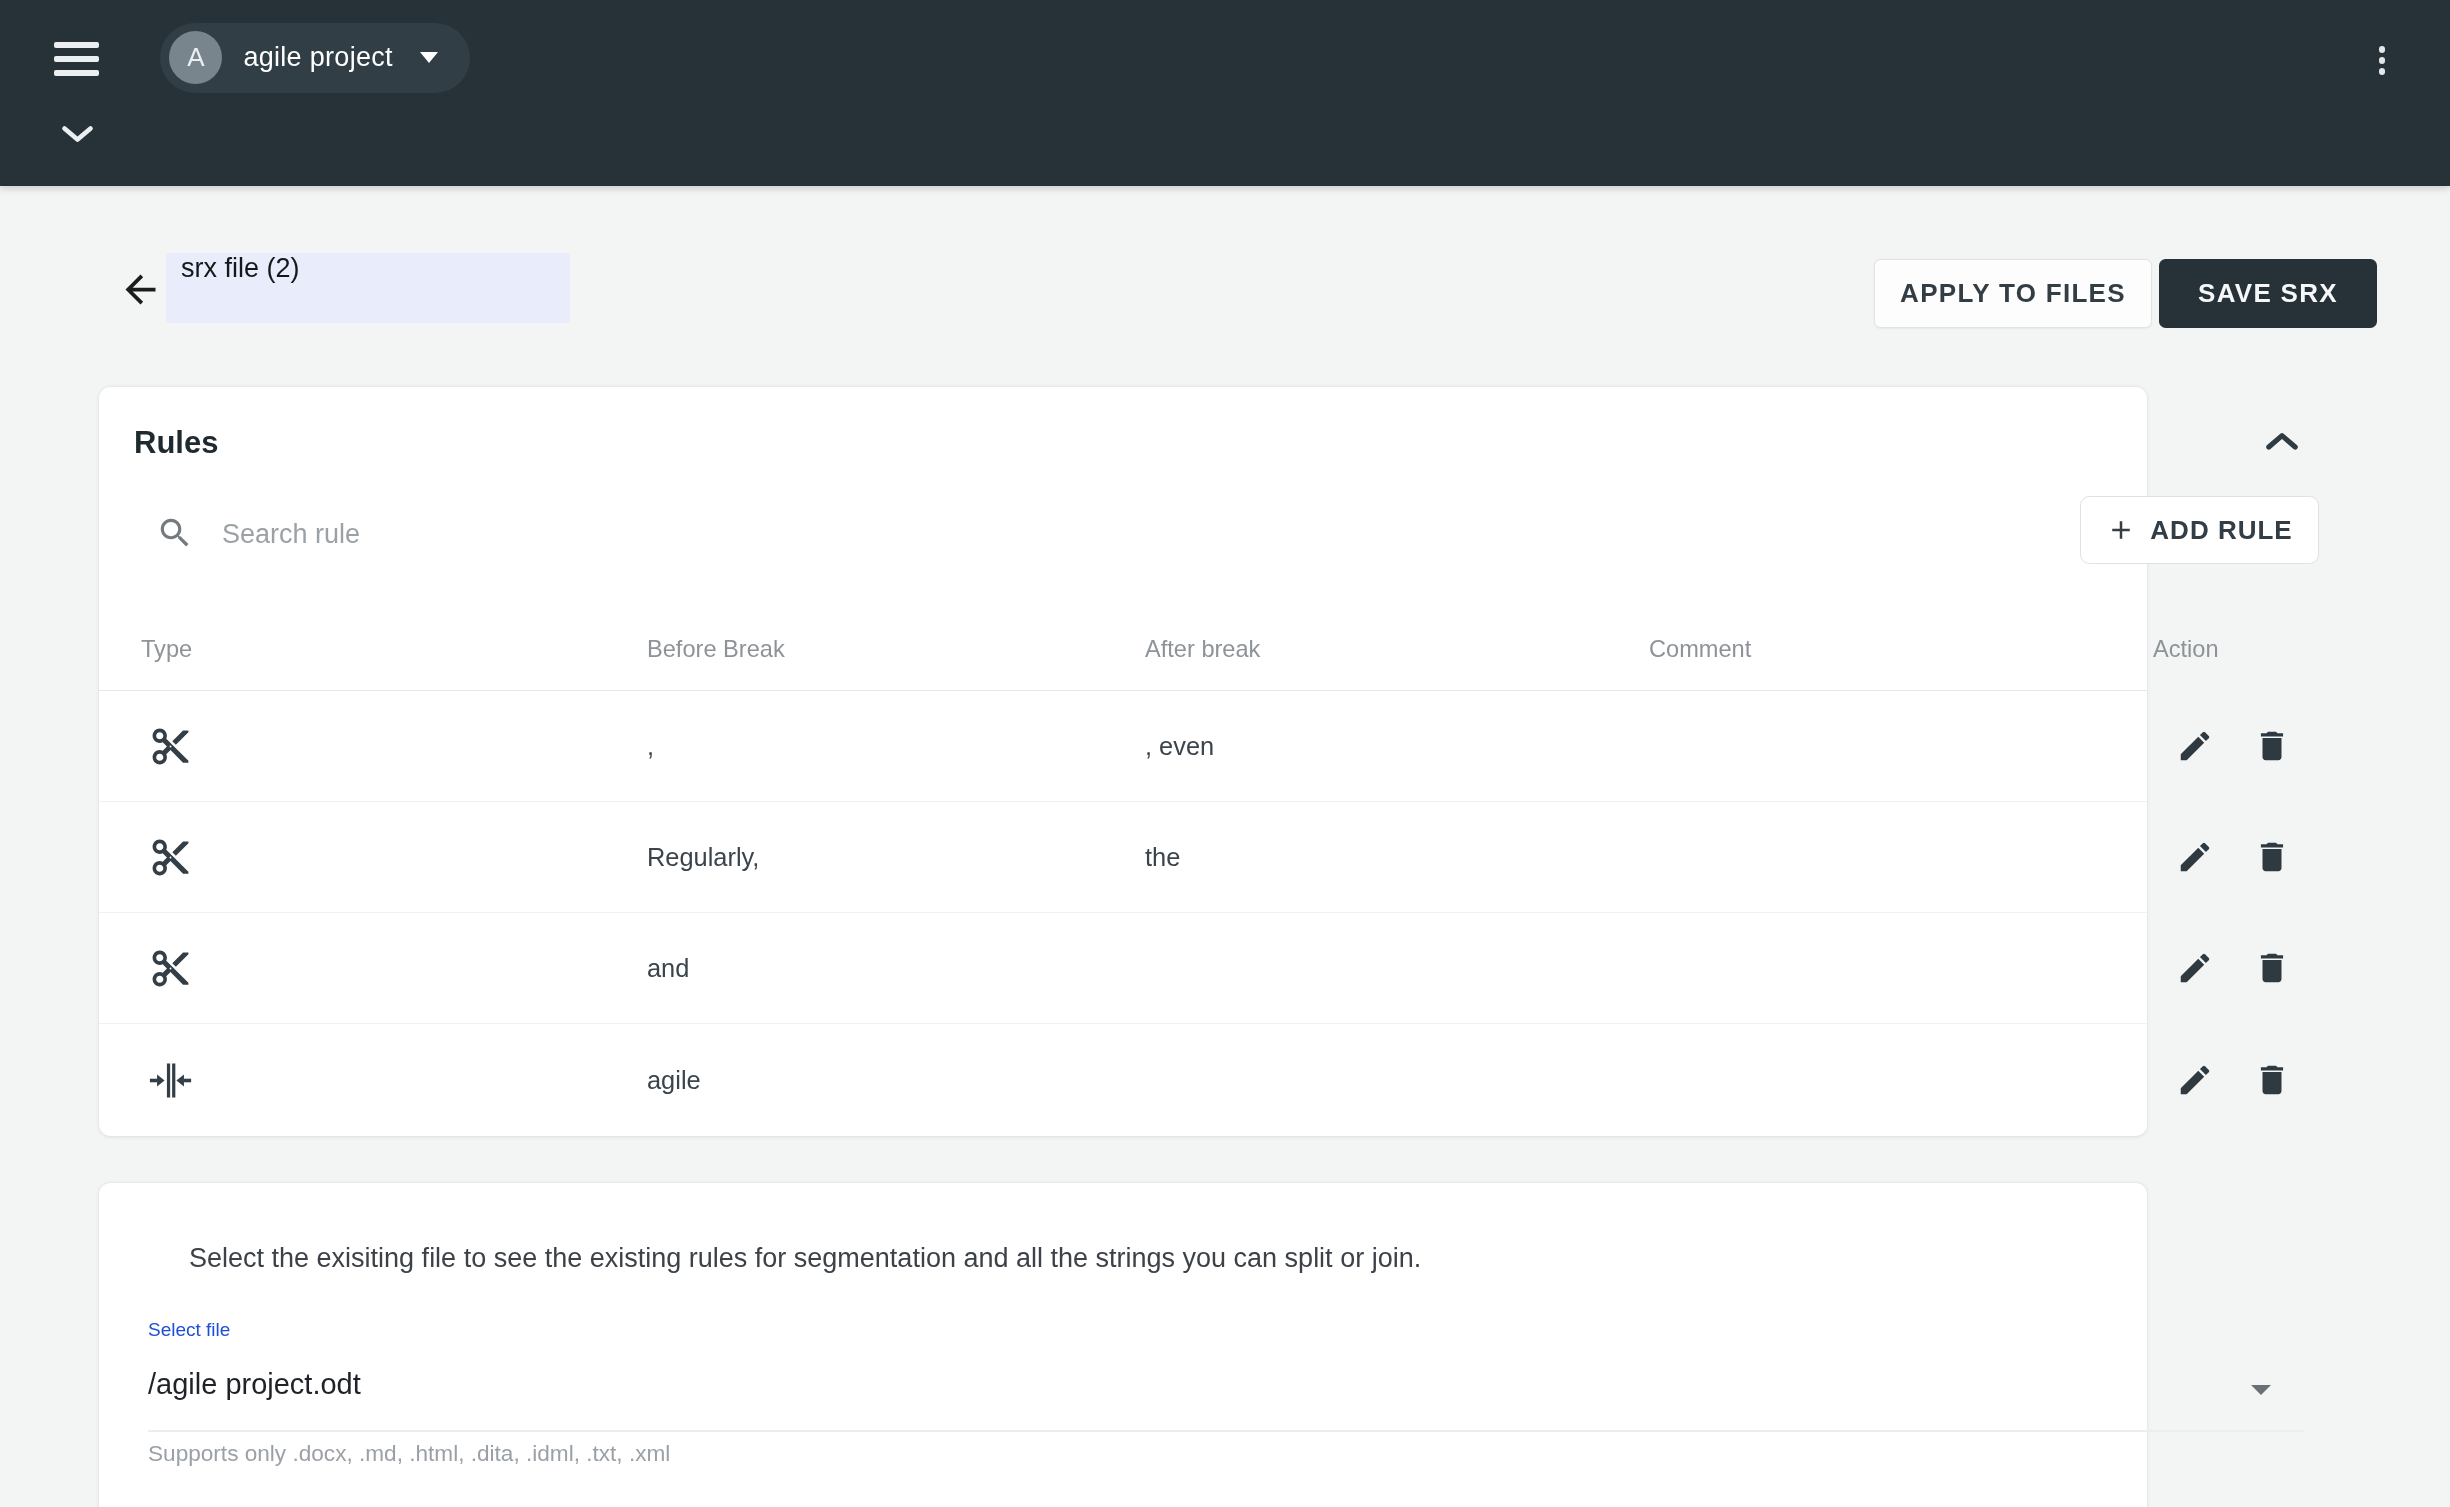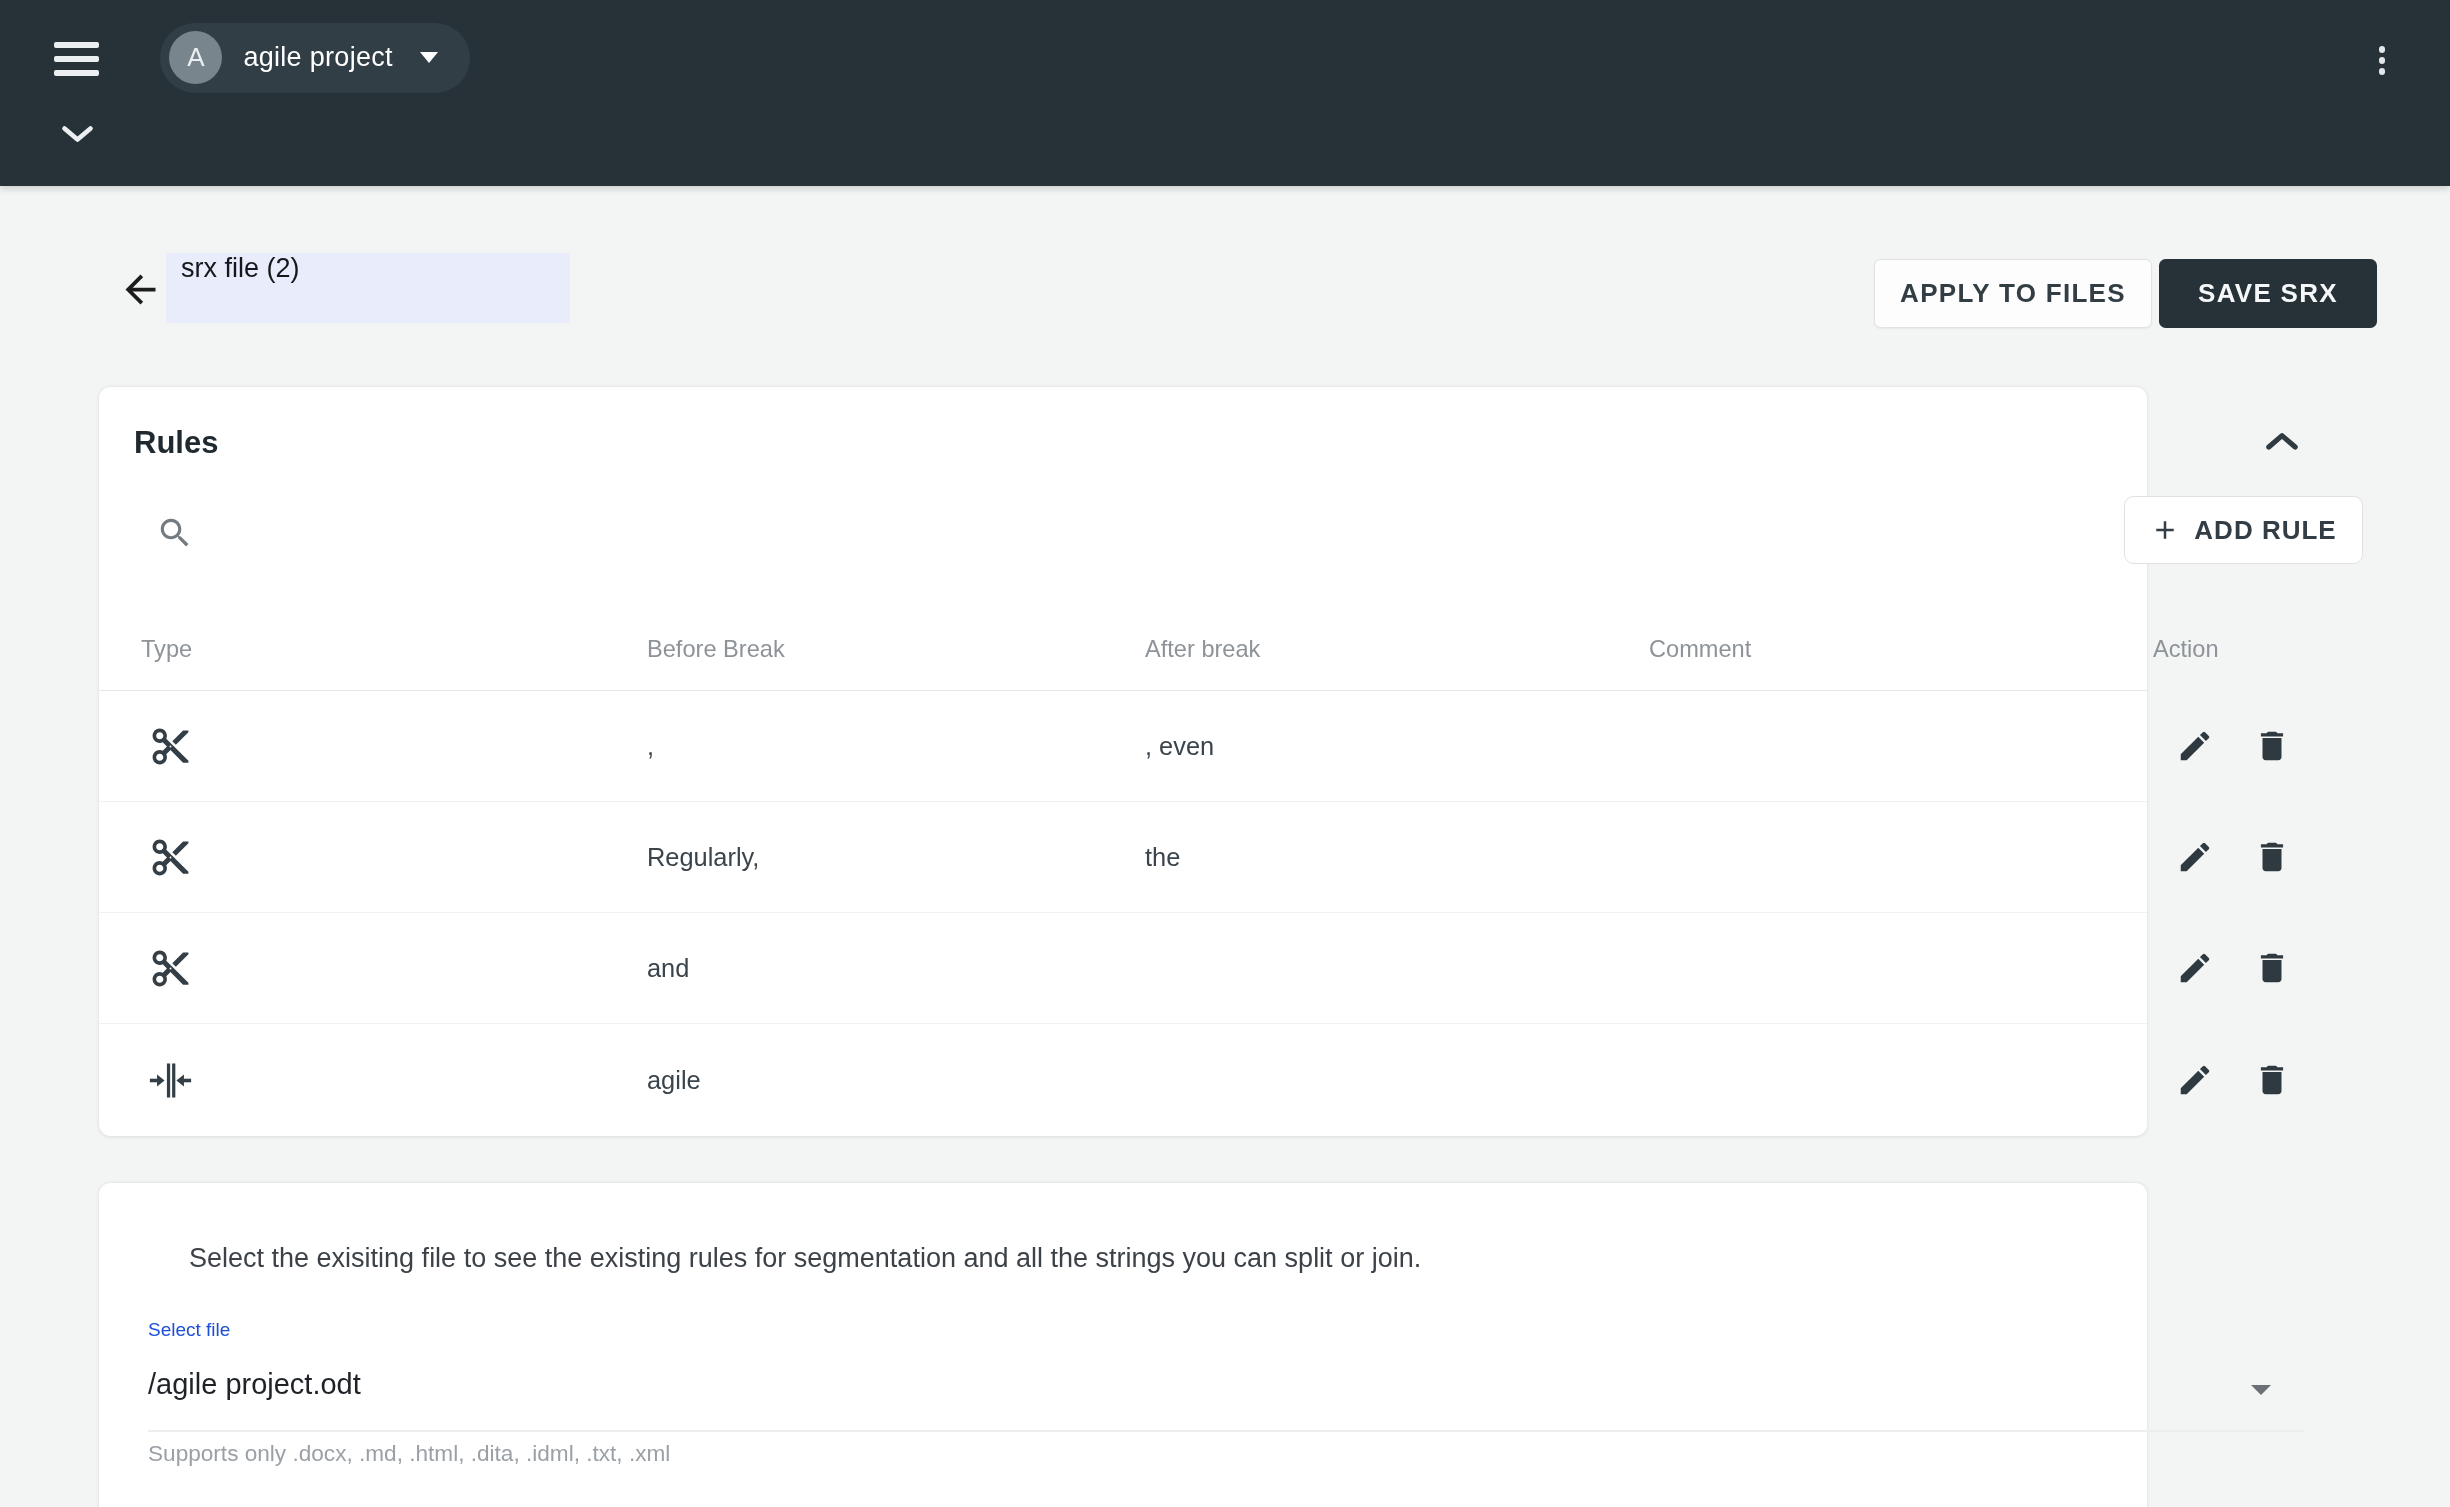--- a/index.html
+++ b/index.html
@@ -51,21 +51,21 @@
   .rules-title{left:35px;top:38px;font-size:31px;font-weight:700;color:#1f2930;}
   .collapse-btn{position:absolute;left:2156px;top:32px;width:53px;height:45px;background:none;border:none;cursor:pointer;color:#2f3a41;
     display:flex;align-items:center;justify-content:center;}
   .search-icon{position:absolute;left:57px;top:127px;color:#747b80;}
   .search-input{position:absolute;left:123px;top:121px;width:678px;height:53px;border:none;outline:none;
     font-family:inherit;font-size:27px;color:#3a444c;background:transparent;}
   .search-input::placeholder{color:#9ca1a6;}
   .add-rule-btn{position:absolute;left:1981px;top:109px;width:239px;height:68px;background:#fff;
     border:1.9px solid #e1e1e1;border-radius:9.4px;cursor:pointer;color:#323d45;
     display:flex;align-items:center;justify-content:center;gap:14px;
-    font-family:inherit;font-size:26px;font-weight:600;letter-spacing:1px;margin-left:44px;}
+    font-family:inherit;font-size:26px;font-weight:600;letter-spacing:1px;}
   
   .rtable{position:absolute;left:0;right:0;top:221px;bottom:0;display:flex;flex-direction:column;}
   .thead,.trow{display:grid;grid-template-columns:506px 498px 504px 504px 1fr;padding-left:42px;align-items:center;}
   .thead{height:83px;border-bottom:1.9px solid #e7e7e7;}
   .th{font-size:23.6px;color:var(--muted);}
   .trow{height:111px;border-bottom:1.9px solid #f1f1f1;}
   .trow:last-child{border-bottom:none;flex:1;}
   .cell{font-size:25.4px;color:var(--cell-ink);}
   .type-cell{display:flex;align-items:center;}
   .ricon{margin-left:7.5px;color:var(--icon-ink);display:none;line-height:0;}
@@ -126,20 +126,21 @@
     <svg width="36" height="22.6" viewBox="0 0 38 24">
         <polyline points="5,18 19,6 33,18" fill="none" stroke="currentColor" stroke-width="5.5" stroke-linecap="round" stroke-linejoin="round"></polyline>
       </svg>
   </button>
 
   <span class="search-icon">
     <svg width="38" height="38" viewBox="0 0 24 24">
         <path fill="currentColor" d="M15.5 14h-.79l-.28-.27C15.41 12.59 16 11.11 16 9.5 16 5.91 13.09 3 9.5 3S3 5.91 3 9.5 5.91 16 9.5 16c1.61 0 3.09-.59 4.23-1.57l.27.28v.79l5 4.99L20.49 19l-4.99-5zm-6 0C7.01 14 5 11.99 5 9.5S7.01 5 9.5 5 14 7.01 14 9.5 11.99 14 9.5 14z"></path>
       </svg>
   </span>
+  <input class="search-input" type="text" placeholder="Search rule" style="">
 
   <button class="add-rule-btn">
     <span style="line-height:0;">
       <svg width="30" height="30" viewBox="0 0 24 24">
           <path fill="currentColor" d="M19 13h-6v6h-2v-6H5v-2h6V5h2v6h6v2z"></path>
         </svg>
     </span>
     <span>ADD RULE</span>
   </button>
 

